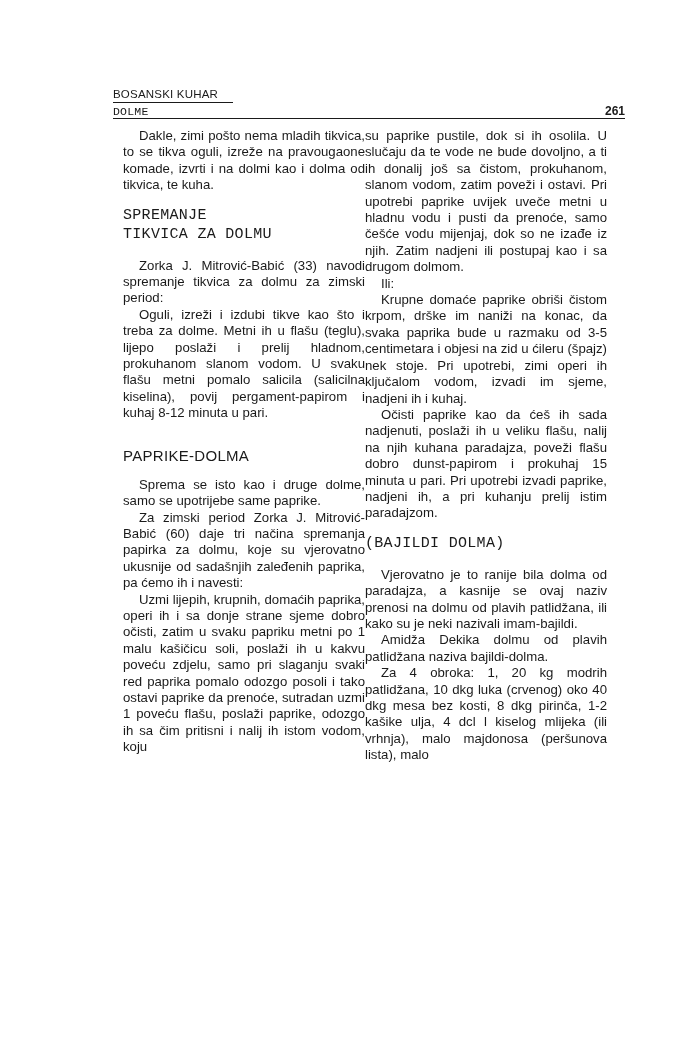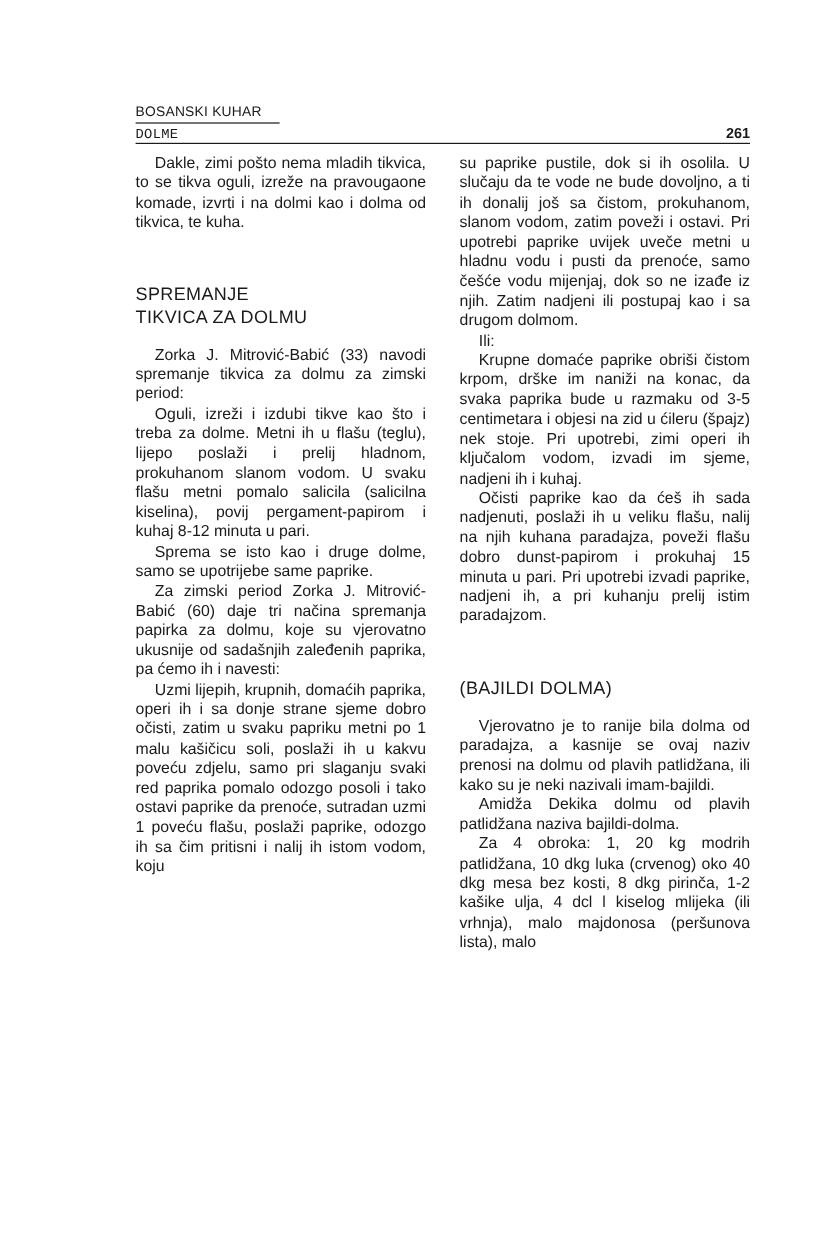--- a/index.html
+++ b/index.html
@@ -55,25 +55,24 @@
     font-family: Liberation Mono, monospace;
   }
   .header-page {
     font-weight: bold;
     font-size: 12px;
     text-align: right;
   }
 
   .columns {
     position: absolute;
-    left: 113px;
+    left: 123px;
     top: 128px;
     width: 512px;
     display: flex;
-    gap: 28px;
   }
   .col {
     width: 242px;
   }
   p {
     margin: 0;
     font-size: 13.2px;
     line-height: 16.4px;
     text-align: justify;
     text-justify: inter-word;
@@ -83,22 +82,23 @@
     text-indent: 16px;
   }
   h2.heading {
     margin: 0;
     font-size: 15px;
     font-weight: normal;
     line-height: 19px;
     letter-spacing: 0.3px;
   }
   .heading-block {
-    margin-top: 42px;
+    margin-top: 12px;
     margin-bottom: 14px;
+    font-family: Liberation Mono, monospace;
   }
   .heading-block-tight {
     margin-top: 24px;
     margin-bottom: 12px;
   }
 </style>
 </head>
 <body>
 
 <div class="page">
@@ -119,20 +119,23 @@
       <p class="indent">Dakle, zimi pošto nema mladih tikvica, to se tikva oguli, izreže na pravougaone komade, izvrti i na dolmi kao i dolma od tikvica, te kuha.</p>
 
       <div class="heading-block">
         <h2 class="heading">SPREMANJE</h2>
         <h2 class="heading">TIKVICA ZA DOLMU</h2>
       </div>
 
       <p class="indent">Zorka J. Mitrović-Babić (33) navodi spremanje tikvica za dolmu za zimski period:</p>
       <p class="indent">Oguli, izreži i izdubi tikve kao što i treba za dolme. Metni ih u flašu (teglu), lijepo poslaži i prelij hladnom, prokuhanom slanom vodom. U svaku flašu metni pomalo salicila (salicilna kiselina), povij pergament-papirom i kuhaj 8-12 minuta u pari.</p>
 
+      <div class="heading-block-tight">
+        <h2 class="heading">PAPRIKE-DOLMA</h2>
+      </div>
 
       <p class="indent">Sprema se isto kao i druge dolme, samo se upotrijebe same paprike.</p>
       <p class="indent">Za zimski period Zorka J. Mitrović-Babić (60) daje tri načina spremanja papirka za dolmu, koje su vjerovatno ukusnije od sadašnjih zaleđenih paprika, pa ćemo ih i navesti:</p>
       <p class="indent">Uzmi lijepih, krupnih, domaćih paprika, operi ih i sa donje strane sjeme dobro očisti, zatim u svaku papriku metni po 1 malu kašičicu soli, poslaži ih u kakvu poveću zdjelu, samo pri slaganju svaki red paprika pomalo odozgo posoli i tako ostavi paprike da prenoće, sutradan uzmi 1 poveću flašu, poslaži paprike, odozgo ih sa čim pritisni i nalij ih istom vodom, koju</p>
     </div>
 
     <div class="col">
       <p>su paprike pustile, dok si ih osolila. U slučaju da te vode ne bude dovoljno, a ti ih donalij još sa čistom, prokuhanom, slanom vodom, zatim poveži i ostavi. Pri upotrebi paprike uvijek uveče metni u hladnu vodu i pusti da prenoće, samo češće vodu mijenjaj, dok so ne izađe iz njih. Zatim nadjeni ili postupaj kao i sa drugom dolmom.</p>
       <p class="indent">Ili:</p>
       <p class="indent">Krupne domaće paprike obriši čistom krpom, drške im naniži na konac, da svaka paprika bude u razmaku od 3-5 centimetara i objesi na zid u ćileru (špajz) nek stoje. Pri upotrebi, zimi operi ih ključalom vodom, izvadi im sjeme, nadjeni ih i kuhaj.</p>

